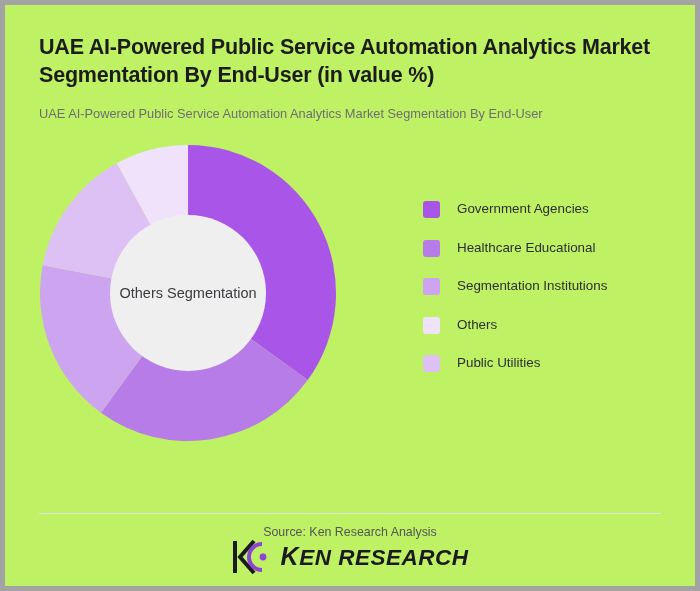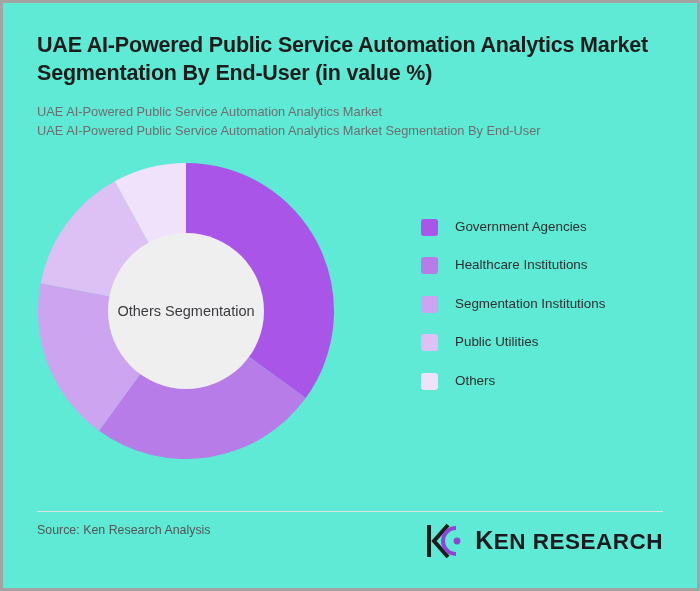--- a/index.html
+++ b/index.html
@@ -7,22 +7,22 @@
     padding: 0;
     background: #ffffff;
   }
   body {
     font-family: "Liberation Sans", sans-serif;
   }
   .page {
     position: relative;
     width: 700px;
     height: 591px;
-    background: #5eead4;
-    border: 3px solid #a3a3a3;
+    background: #bef264;
+    border: 5px solid #a3a3a3;
     box-sizing: border-box;
     overflow: hidden;
   }
   .header {
     padding: 28px 34px 0 34px;
   }
   .title {
     font-size: 21.5px;
     font-weight: bold;
     color: #1c1c1c;
@@ -101,30 +101,32 @@
     height: 1px;
     background: #e2e2e2;
   }
   .footer {
     position: absolute;
     left: 34px;
     right: 34px;
     top: 520px;
     height: 50px;
     display: flex;
-    align-items: flex-start;
+    align-items: center;
     justify-content: space-between;
+    flex-direction: column;
   }
   .source {
     font-size: 12.4px;
     color: #555559;
   }
   .logo {
     display: flex;
     align-items: center;
+    font-style: italic;
   }
   .logo-mark {
     width: 42px;
     height: 36px;
     position: relative;
     margin-right: 7px;
   }
   .logo-text {
     font-size: 22.5px;
     font-weight: bold;
@@ -137,21 +139,20 @@
   }
 </style>
 </head>
 <body>
 
 <div class="page">
 
   <div class="header">
     <h1 class="title">UAE AI-Powered Public Service Automation Analytics Market Segmentation By End-User (in value %)</h1>
     <div class="subtitle">
-      <div>UAE AI-Powered Public Service Automation Analytics Market</div>
       <div>UAE AI-Powered Public Service Automation Analytics Market Segmentation By End-User</div>
     </div>
   </div>
 
   <div class="chart-area">
     <div class="donut-wrap">
       <svg class="donut" viewBox="0 0 300 300">
         <g id="donut-slices">
             <path d="M 150 150 L 150 2 A 148 148 0 0 1 269.73451516749225 236.992217339286 Z" fill="#a855e8"></path>
             <path d="M 150 150 L 269.73451516749225 236.992217339286 A 148 148 0 0 1 63.007782660713985 269.7345151674922 Z" fill="#b77ce8"></path>
@@ -164,33 +165,33 @@
       <div class="donut-hole-label">Others Segmentation</div>
     </div>
 
     <div class="legend" id="legend">
         <div class="legend-item">
           <span class="legend-swatch" style="background: rgb(168, 85, 232);"></span>
           <span class="legend-label">Government Agencies</span>
         </div>
         <div class="legend-item">
           <span class="legend-swatch" style="background: rgb(183, 124, 232);"></span>
-          <span class="legend-label">Healthcare Institutions</span>
+          <span class="legend-label">Healthcare Educational</span>
         </div>
         <div class="legend-item">
           <span class="legend-swatch" style="background: rgb(205, 164, 239);"></span>
           <span class="legend-label">Segmentation Institutions</span>
         </div>
         <div class="legend-item">
+          <span class="legend-swatch" style="background: rgb(240, 226, 251);"></span>
+          <span class="legend-label">Others</span>
+        </div>
+        <div class="legend-item">
           <span class="legend-swatch" style="background: rgb(221, 192, 244);"></span>
           <span class="legend-label">Public Utilities</span>
-        </div>
-        <div class="legend-item">
-          <span class="legend-swatch" style="background: rgb(240, 226, 251);"></span>
-          <span class="legend-label">Others</span>
         </div>
       </div>
   </div>
 
   <div class="divider"></div>
 
   <div class="footer">
     <div class="source">Source: Ken Research Analysis</div>
     <div class="logo">
       <div class="logo-mark">

